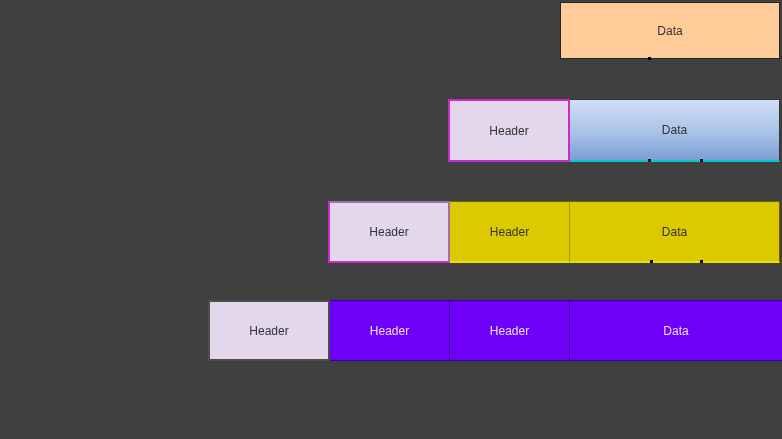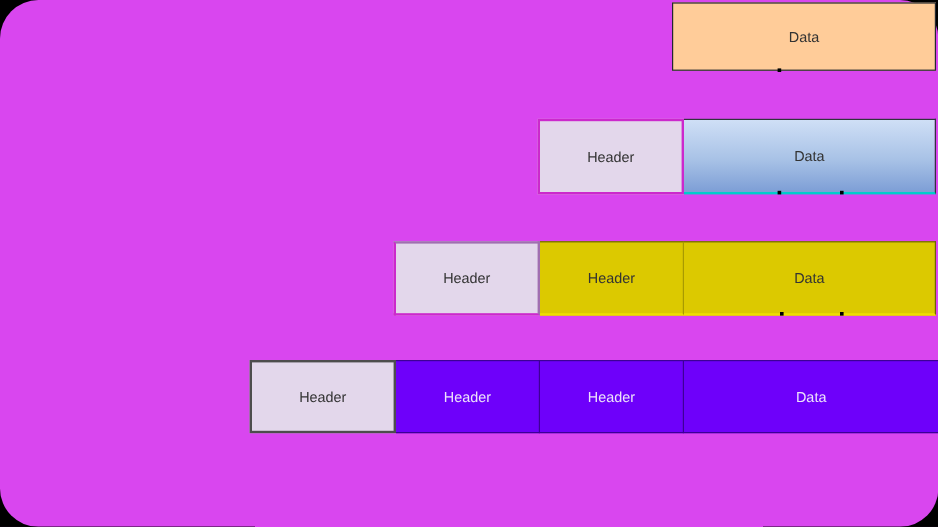--- a/index.html
+++ b/index.html
@@ -8,22 +8,21 @@
     width: 782px;
     height: 439px;
     background: #000000;
     overflow: hidden;
     font-family: "Liberation Sans", "DejaVu Sans", sans-serif;
   }
   .stage {
     position: relative;
     width: 782px;
     height: 439px;
-    background: #d946ef;
-    border-radius: 32px;
+    background: #404040;
   }
   .cell {
     position: absolute;
     box-sizing: border-box;
     display: flex;
     align-items: center;
     justify-content: center;
     font-size: 12px;
     color: #333333;
   }

